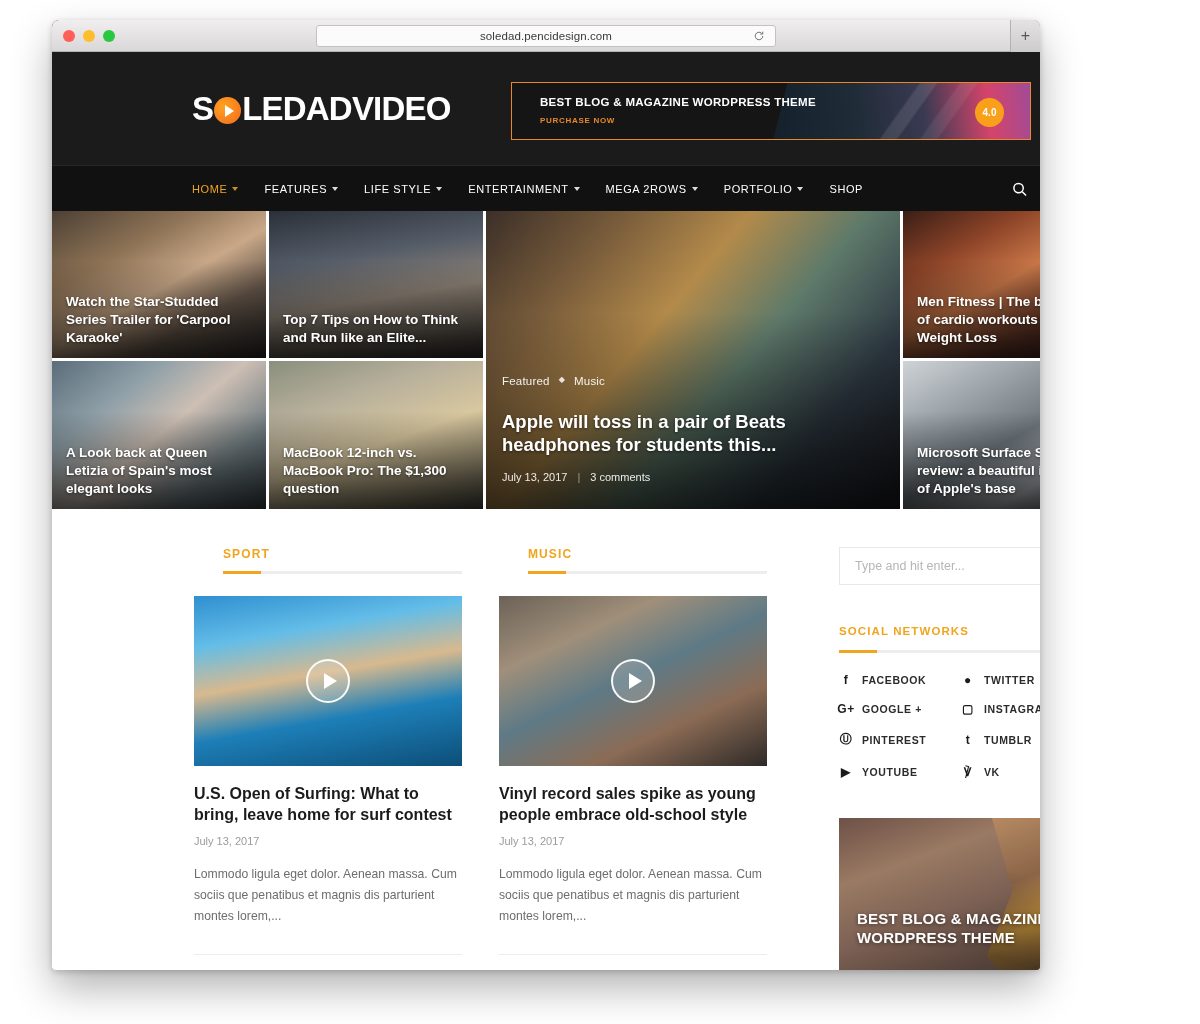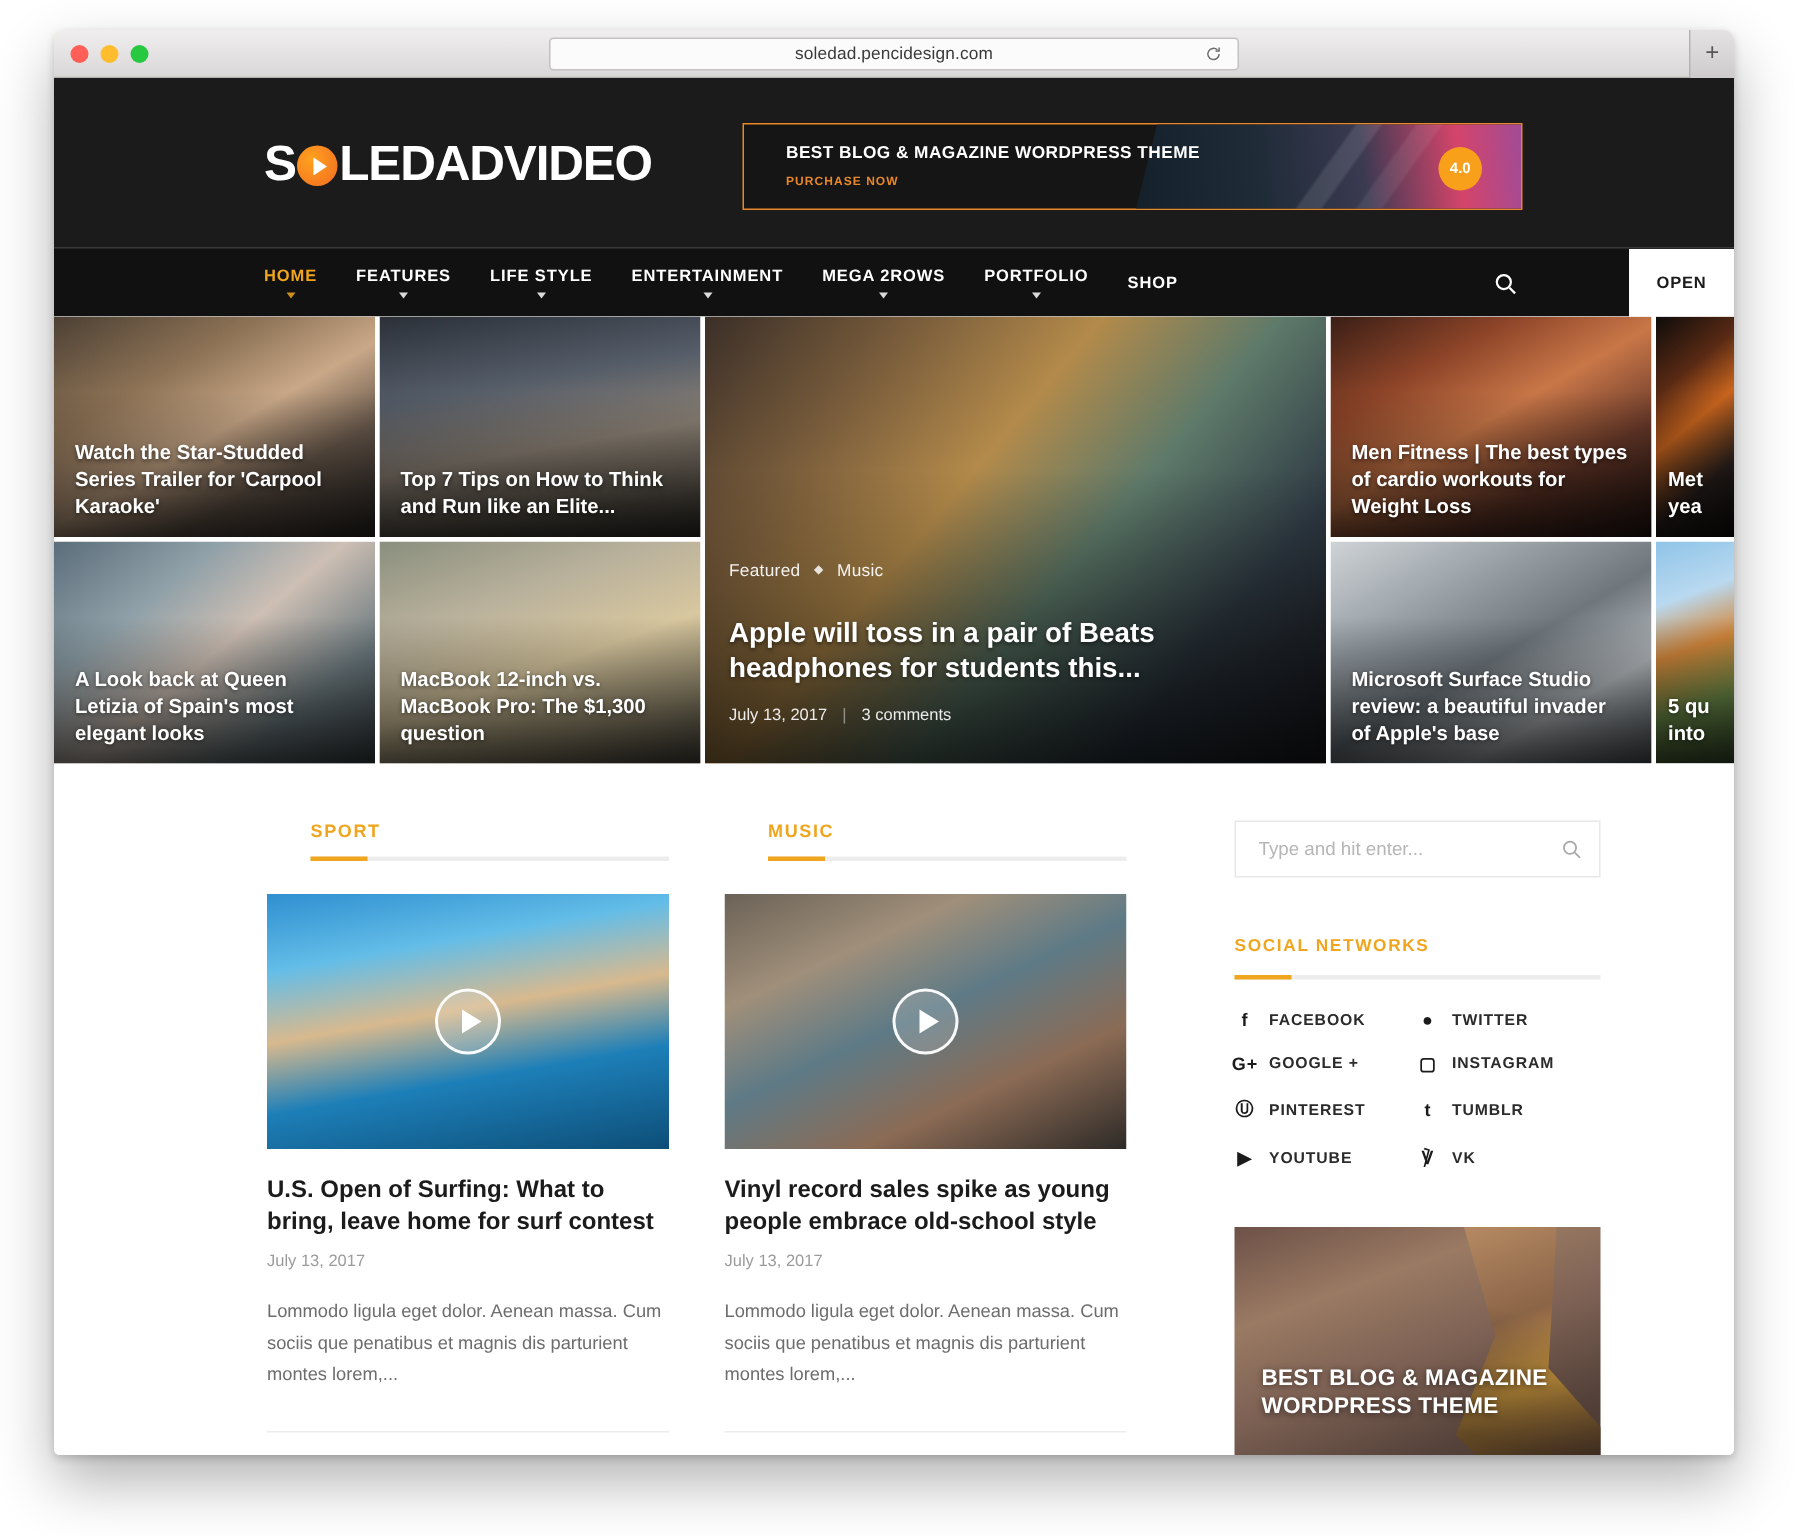--- a/index.html
+++ b/index.html
@@ -6,23 +6,23 @@
   html, body {
     width: 1200px; height: 1024px;
     background: #ffffff;
     font-family: "Liberation Sans", sans-serif;
     overflow: hidden;
   }
 
   
   .browser-window {
     position: absolute;
-    left: 36px; top: 20px;
-    width: 1120px; height: 950px;
-    background: #fef9c3;
+    left: 52px; top: 20px;
+    width: 988px; height: 950px;
+    background: #7f1d1d;
     border-radius: 7px 7px 4px 4px;
     box-shadow: 0 18px 40px rgba(0,0,0,0.30), 0 2px 6px rgba(0,0,0,0.18);
     overflow: hidden;
   }
   .titlebar {
     position: relative;
     height: 32px;
     background: linear-gradient(#f0eeef, #d9d7d8);
     border-bottom: 1px solid #b4b1b2;
     display: flex; align-items: center;
@@ -117,23 +117,23 @@
   
   .nav-bar {
     background: #111111;
     height: 46px;
     position: relative;
     display: flex; align-items: center;
     border-top: 1px solid #262626;
   }
   .nav-list { display: flex; align-items: center; margin-left: 140px; gap: 26px; }
   .nav-item {
-    font-size: 11px; font-weight: 700; letter-spacing: 0.6px;
+    font-size: 11px; font-weight: 400; letter-spacing: 0.6px;
     color: #ffffff; display: flex; align-items: center; gap: 5px;
-    cursor: pointer; white-space: nowrap; flex-direction: column;
+    cursor: pointer; white-space: nowrap;
   }
   .nav-item.active { color: #f0a51e; }
   .caret {
     width: 0; height: 0;
     border-left: 3.5px solid transparent;
     border-right: 3.5px solid transparent;
     border-top: 4px solid currentColor;
     opacity: .85;
   }
   .nav-search {

